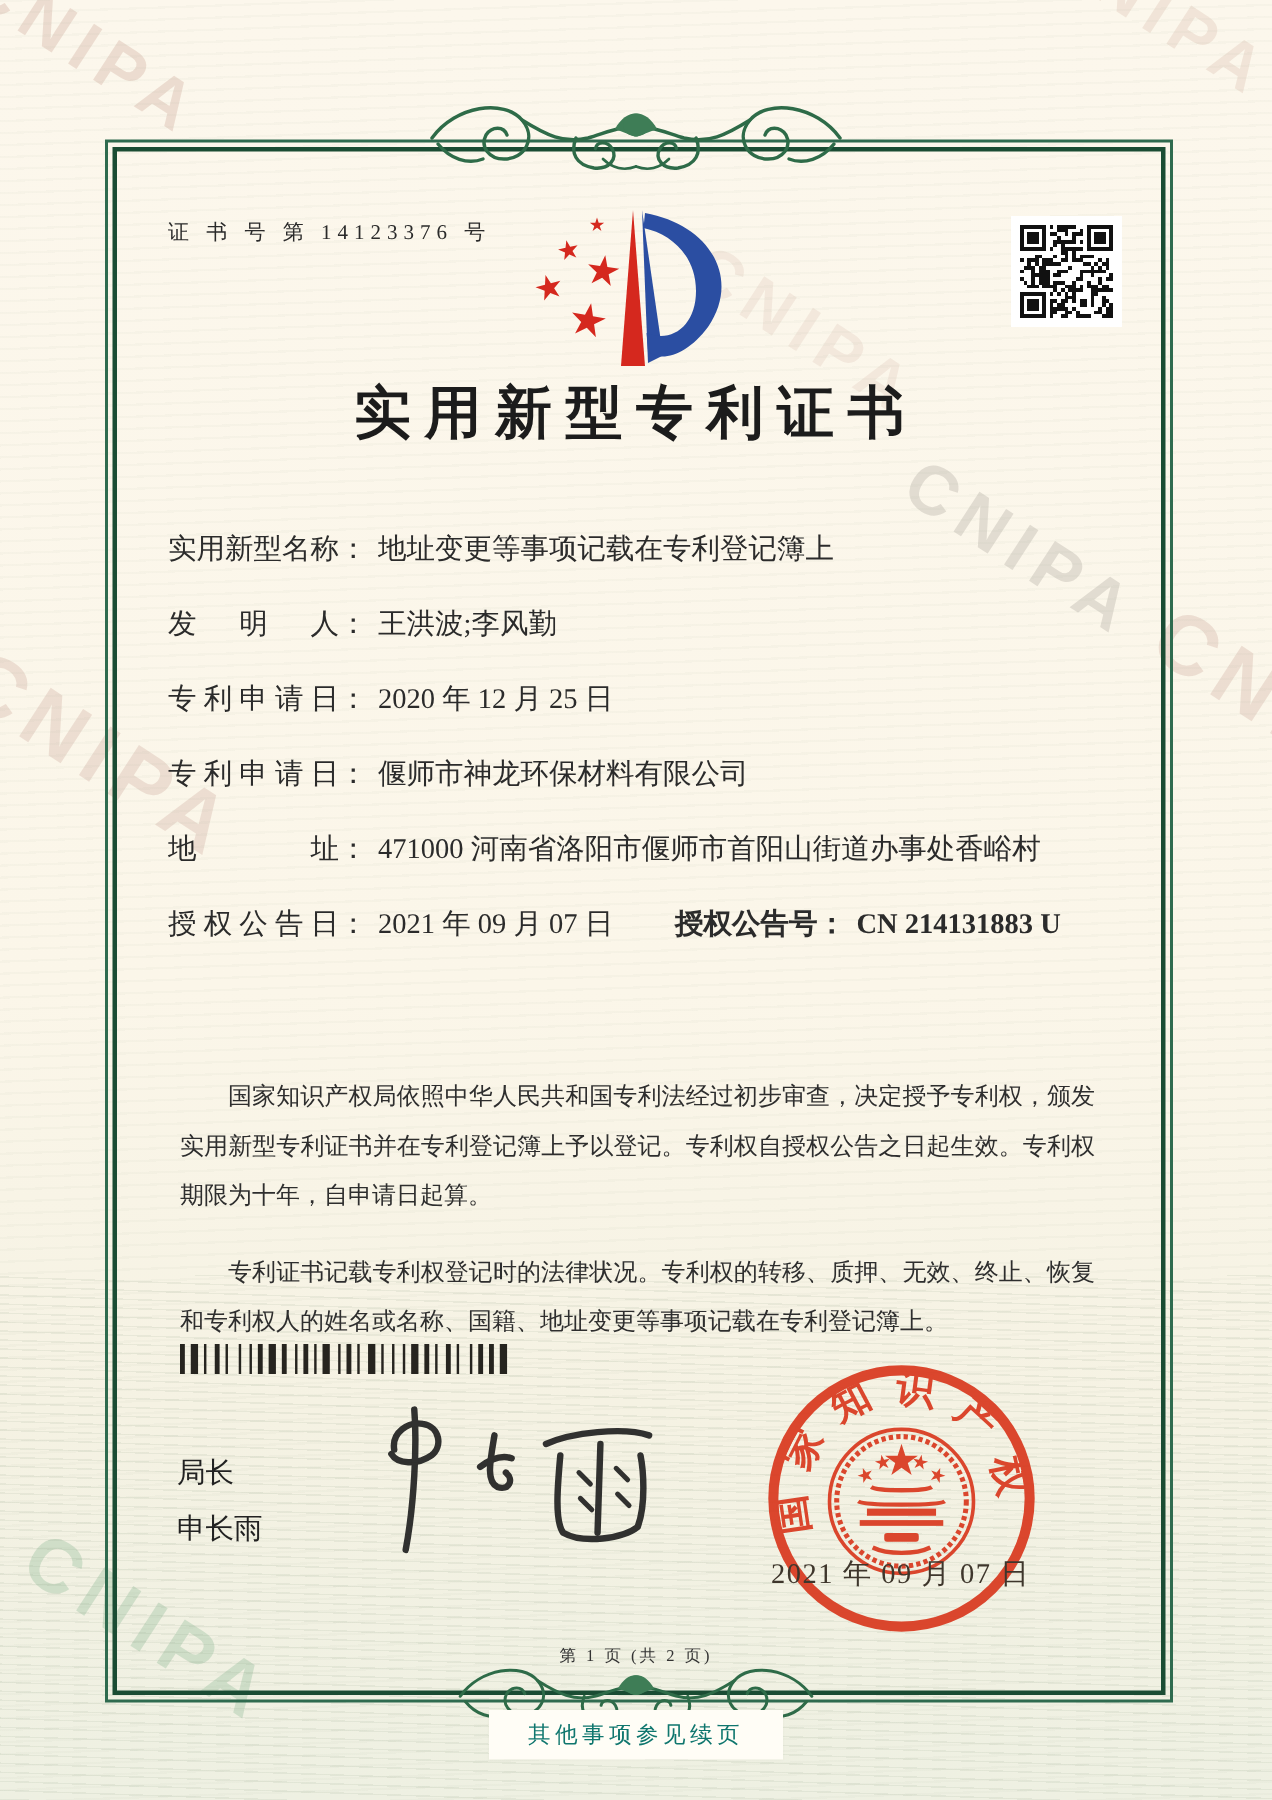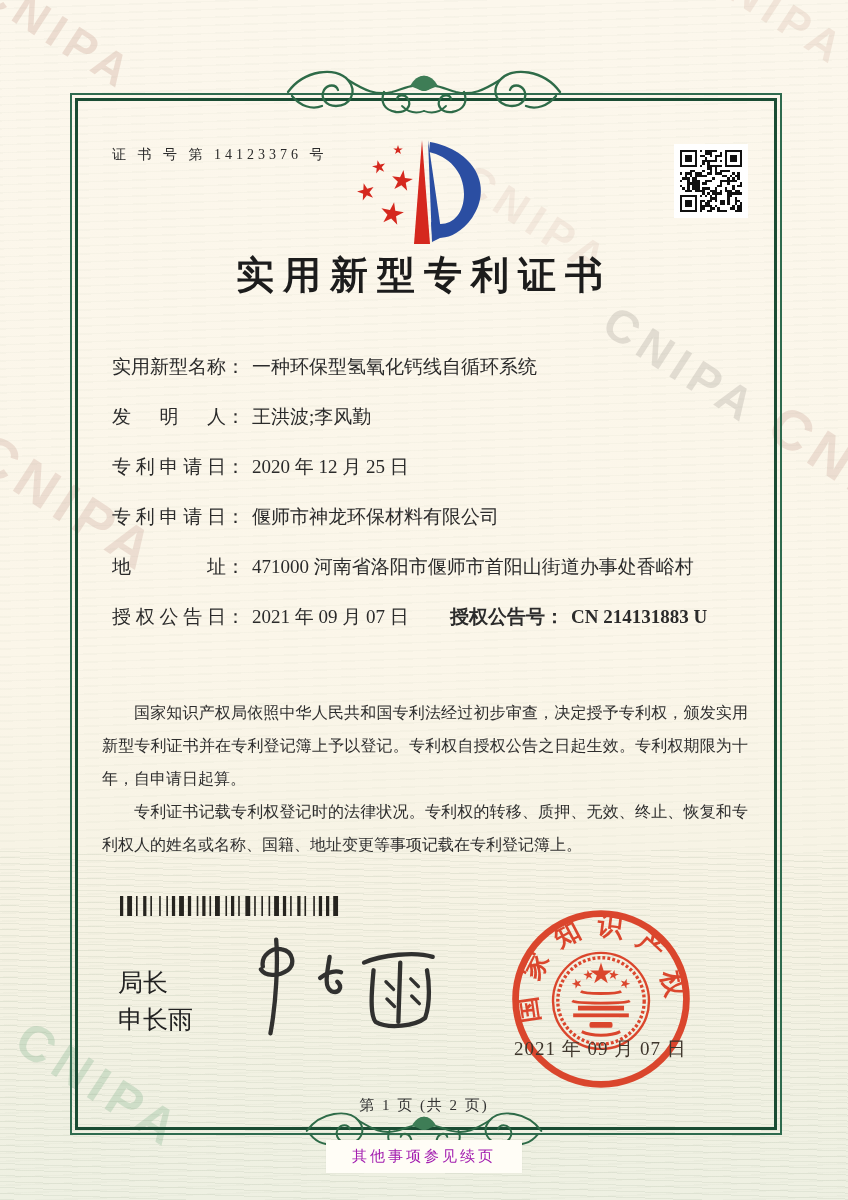--- a/index.html
+++ b/index.html
@@ -28,28 +28,28 @@
   .cert-no{position:absolute;left:112px;top:146px;font-size:14px;letter-spacing:4px;color:#2a2a2a;}
   .logo{position:absolute;left:342px;top:134px;}
   .qr{position:absolute;left:674px;top:144px;background:#fff;padding:6px;line-height:0;}
   .title{position:absolute;left:0;top:250px;width:100%;text-align:center;font-size:38px;font-weight:bold;letter-spacing:9px;color:#1c1c1c;}
   .fields{position:absolute;left:112px;top:352px;width:632px;}
   .row{position:relative;margin-bottom:21px;font-size:19px;line-height:29px;color:#2b2b2b;white-space:nowrap;}
   .flabel{display:inline-block;width:114px;text-align:justify;text-align-last:justify;vertical-align:top;}
   .fval{margin-left:7px;}
   .grant-right{position:absolute;left:338px;top:0;font-weight:bold;}
   .body-text{position:absolute;left:102px;top:698px;width:646px;}
-  .body-text p{margin:0;font-size:16px;line-height:2.06;text-align:justify;text-indent:2em;color:#2e2e2e;font-family:Liberation Mono, monospace;}
+  .body-text p{margin:18px;font-size:16px;line-height:2.06;text-align:justify;text-indent:2em;color:#2e2e2e;}
   .barcode{position:absolute;left:120px;top:896px;}
-  .sig-block{position:absolute;left:118px;top:964px;font-size:25px;line-height:37px;color:#222;}
+  .sig-block{position:absolute;left:118px;top:964px;font-size:19px;line-height:37px;color:#222;}
   .signature{position:absolute;left:228px;top:934px;}
   .seal{position:absolute;left:505px;top:903px;mix-blend-mode:multiply;}
   .seal-date{position:absolute;left:514px;top:1036px;font-size:19px;letter-spacing:1px;color:#3e362c;z-index:5;white-space:nowrap;}
-  .page-num{position:absolute;left:0;top:1096px;width:100%;text-align:center;font-size:15px;letter-spacing:2px;color:#333;}
-  .note-box{position:absolute;left:50%;transform:translateX(-50%);top:1140px;background:#fffdf6;padding:7px 26px;font-size:15px;letter-spacing:3px;color:#a21caf;z-index:3;box-shadow:0 0 2px rgba(0,0,0,.04);white-space:nowrap;}
+  .page-num{position:absolute;left:0;top:1096px;width:100%;text-align:center;font-size:11px;letter-spacing:2px;color:#333;}
+  .note-box{position:absolute;left:50%;transform:translateX(-50%);top:1140px;background:#fffdf6;padding:7px 26px;font-size:15px;letter-spacing:3px;color:#0f766e;z-index:3;box-shadow:0 0 2px rgba(0,0,0,.04);white-space:nowrap;}
   svg{display:block;}
 </style>
 </head>
 <body>
 
 <div class="page">
 
   <div class="wm wm1">CNIPA</div>
   <div class="wm wm2">CNIPA</div>
   <div class="wm wm3">CNIPA</div>
@@ -333,21 +333,21 @@
           <rect x="0" y="18" width="7" height="7" fill="#111"></rect>
           <rect x="1" y="19" width="5" height="5" fill="#fff"></rect>
           <rect x="2" y="20" width="3" height="3" fill="#111"></rect>
         </svg>
     </div>
 
     <div class="title">实用新型专利证书</div>
 
     <div class="fields">
       <div class="row">
-        <span class="flabel">实用新型名称</span><span>：</span><span class="fval">一种环保型氢氧化钙线自循环系统</span>
+        <span class="flabel">实用新型名称</span><span>：</span><span class="fval">地址变更等事项记载在专利登记簿上</span>
       </div>
       <div class="row">
         <span class="flabel">发明人</span><span>：</span><span class="fval">王洪波;李风勤</span>
       </div>
       <div class="row">
         <span class="flabel">专利申请日</span><span>：</span><span class="fval">2020 年 12 月 25 日</span>
       </div>
       <div class="row">
         <span class="flabel">专利申请日</span><span>：</span><span class="fval">偃师市神龙环保材料有限公司</span>
       </div>

